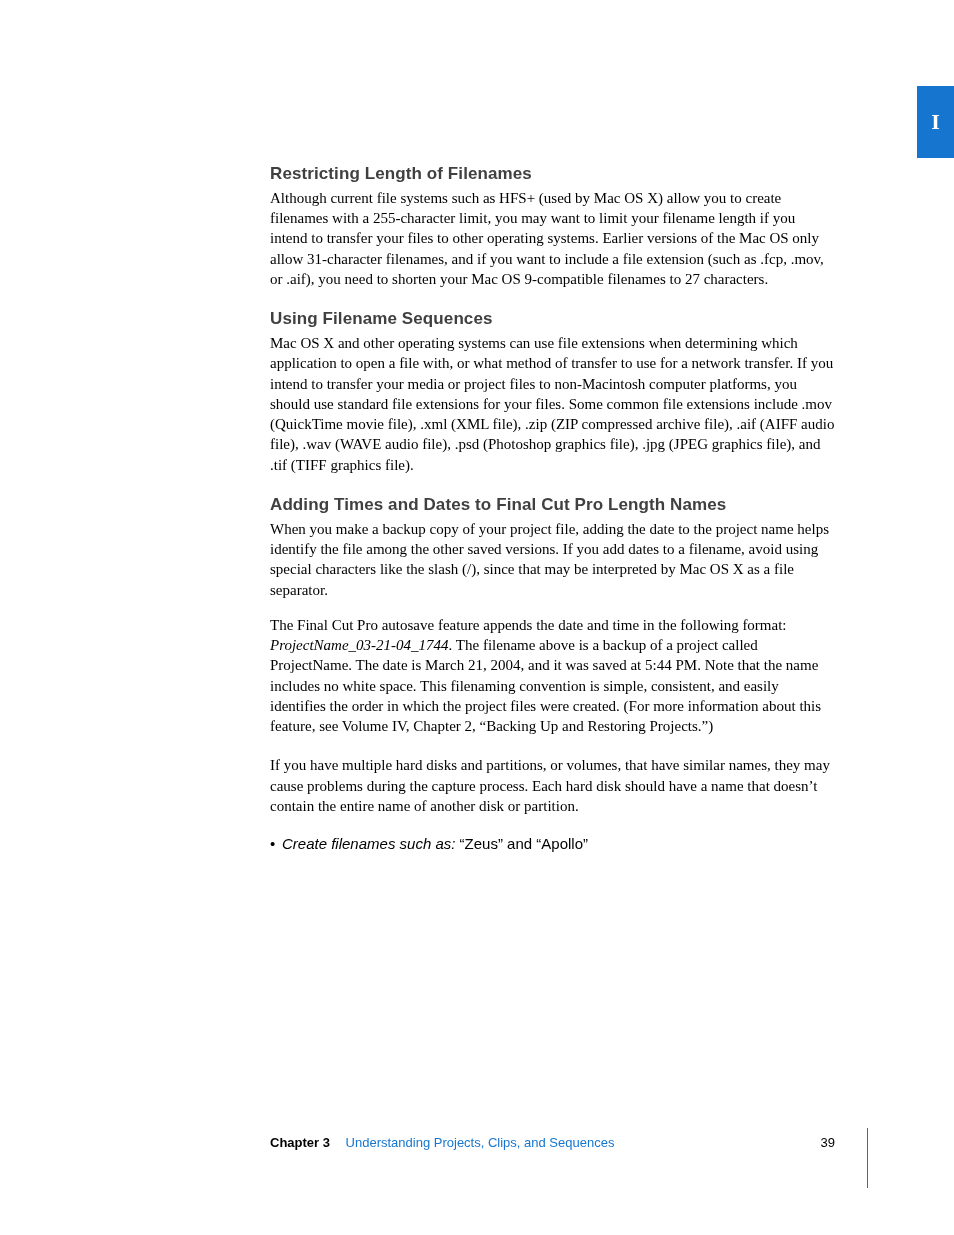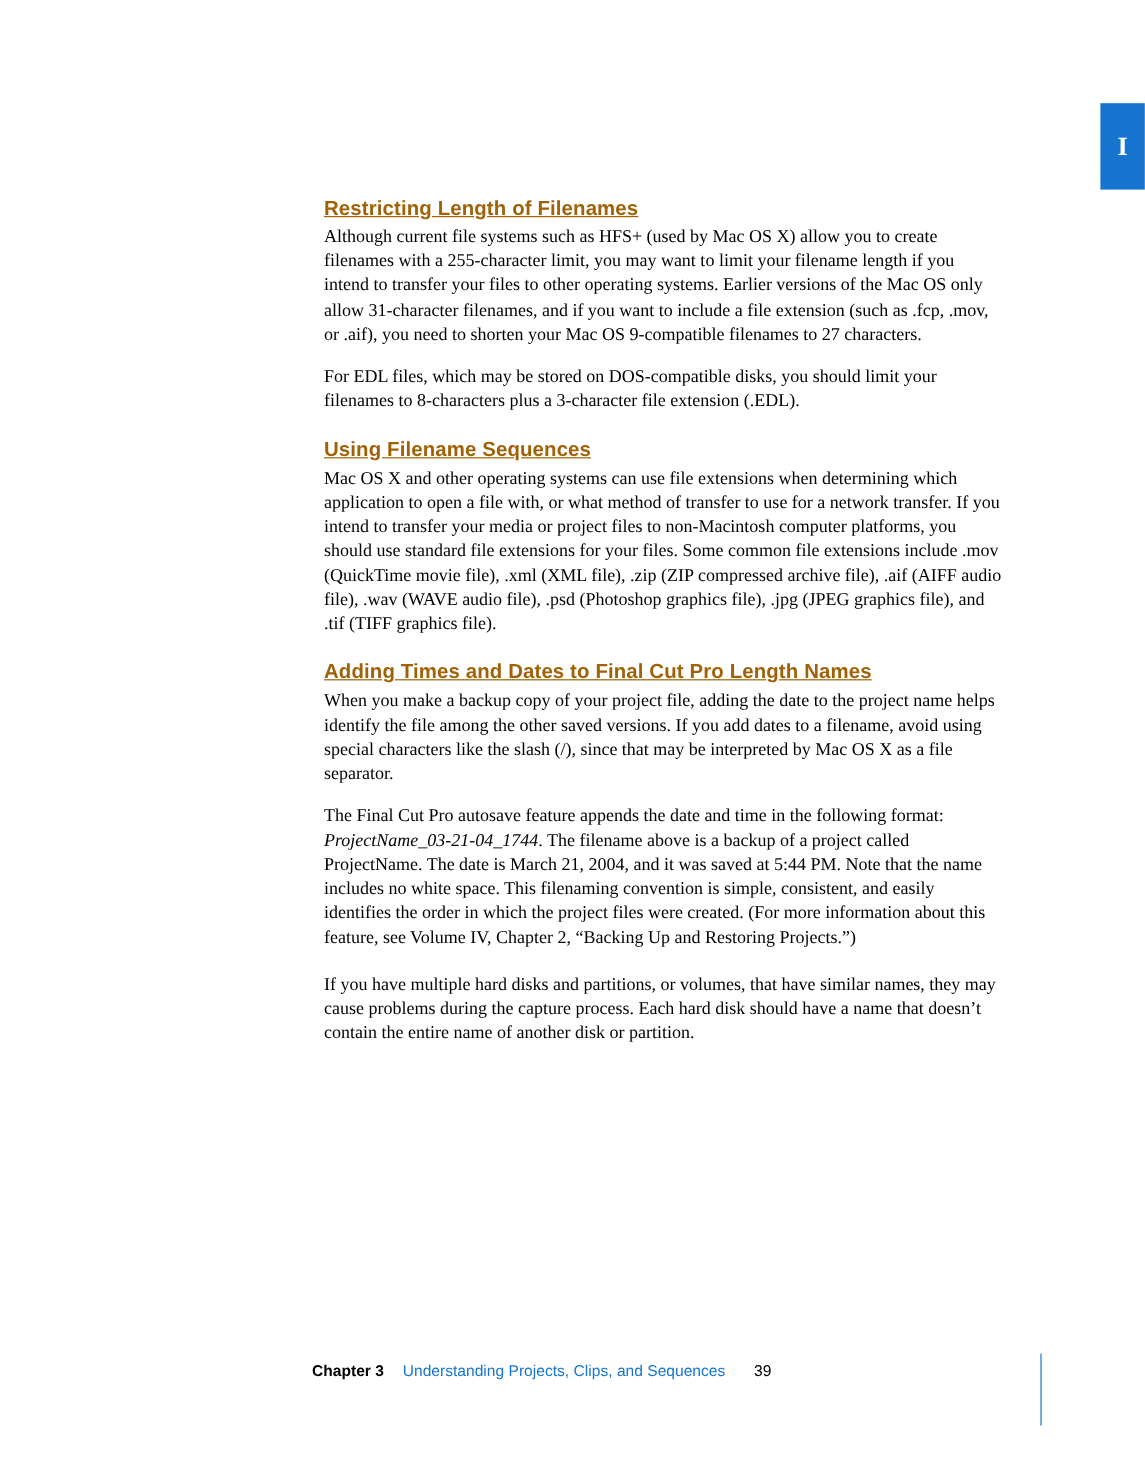--- a/index.html
+++ b/index.html
@@ -29,50 +29,50 @@
     justify-content: center;
     font-family: Georgia, serif;
   }
   .content {
     position: absolute;
     left: 270px;
     top: 163px;
     width: 565px;
   }
   h3 {
-    color: #a16207;
+    color: #404040;
     font-size: 17px;
     font-weight: 600;
     margin: 0 0 2px 0;
     letter-spacing: 0.1px;
-    text-decoration: underline;
   }
   p {
     margin: 0 0 15px 0;
     font-family: Liberation Serif, serif;
   }
   .section { margin-bottom: 19px; }
   .italic { font-style: italic; }
   ul {
     margin: 4px 0 0 0;
     padding-left: 12px;
     list-style: none;
   }
   ul li::before {
     content: "• ";
     margin-left: -12px;
     position: absolute;
   }
   ul li { margin-bottom: 4px; }
   .footer {
     position: absolute;
-    left: 260px;
+    left: 270px;
     width: 565px;
     top: 1134px;
     display: flex;
+    justify-content: space-between;
     font-size: 13px;
     align-items: baseline;
   }
   .footer .left { }
   .footer .left .chap { font-weight: bold; }
   .footer .left .title { color: #1676cf; margin-left: 12px; }
   .footer .right { font-weight: normal; margin-left: 24px; }
   .rule {
     position: absolute;
     right: 86px;
@@ -85,37 +85,37 @@
 </head>
 <body>
 
 <div class="tab">I</div>
 
 <div class="content">
 
   <div class="section">
     <h3>Restricting Length of Filenames</h3>
     <p>Although current file systems such as HFS+ (used by Mac OS X) allow you to create filenames with a 255-character limit, you may want to limit your filename length if you intend to transfer your files to other operating systems. Earlier versions of the Mac OS only allow 31-character filenames, and if you want to include a file extension (such as .fcp, .mov, or .aif), you need to shorten your Mac OS 9-compatible filenames to 27 characters.</p>
-    <p>For EDL files, which may be stored on DOS-compatible disks, you should limit your filenames to 8-characters plus a 3-character file extension (.EDL).</p>
   </div>
 
   <div class="section">
     <h3>Using Filename Sequences</h3>
     <p>Mac OS X and other operating systems can use file extensions when determining which application to open a file with, or what method of transfer to use for a network transfer. If you intend to transfer your media or project files to non-Macintosh computer platforms, you should use standard file extensions for your files. Some common file extensions include .mov (QuickTime movie file), .xml (XML file), .zip (ZIP compressed archive file), .aif (AIFF audio file), .wav (WAVE audio file), .psd (Photoshop graphics file), .jpg (JPEG graphics file), and .tif (TIFF graphics file).</p>
   </div>
 
   <div class="section">
     <h3>Adding Times and Dates to Final Cut Pro Length Names</h3>
     <p>When you make a backup copy of your project file, adding the date to the project name helps identify the file among the other saved versions. If you add dates to a filename, avoid using special characters like the slash (/), since that may be interpreted by Mac OS X as a file separator.</p>
     <p><span>The Final Cut Pro autosave feature appends the date and time in the following format: </span><span class="italic">ProjectName_03-21-04_1744</span><span>. The filename above is a backup of a project called ProjectName. The date is March 21, 2004, and it was saved at 5:44 PM. Note that the name includes no white space. This filenaming convention is simple, consistent, and easily identifies the order in which the project files were created. (For more information about this feature, see Volume IV, Chapter 2, “Backing Up and Restoring Projects.”)</span></p>
   </div>
 
   <div class="section">
     <p style="margin-bottom:18px">If you have multiple hard disks and partitions, or volumes, that have similar names, they may cause problems during the capture process. Each hard disk should have a name that doesn’t contain the entire name of another disk or partition.</p>
     <ul>
+      <li><span class="italic">Create filenames such as:  </span><span>“Zeus” and “Apollo”</span></li>
     </ul>
   </div>
 
 </div>
 
 <div class="footer">
   <div class="left">
     <span class="chap">Chapter 3</span>
     <span class="title">Understanding Projects, Clips, and Sequences</span>
   </div>

